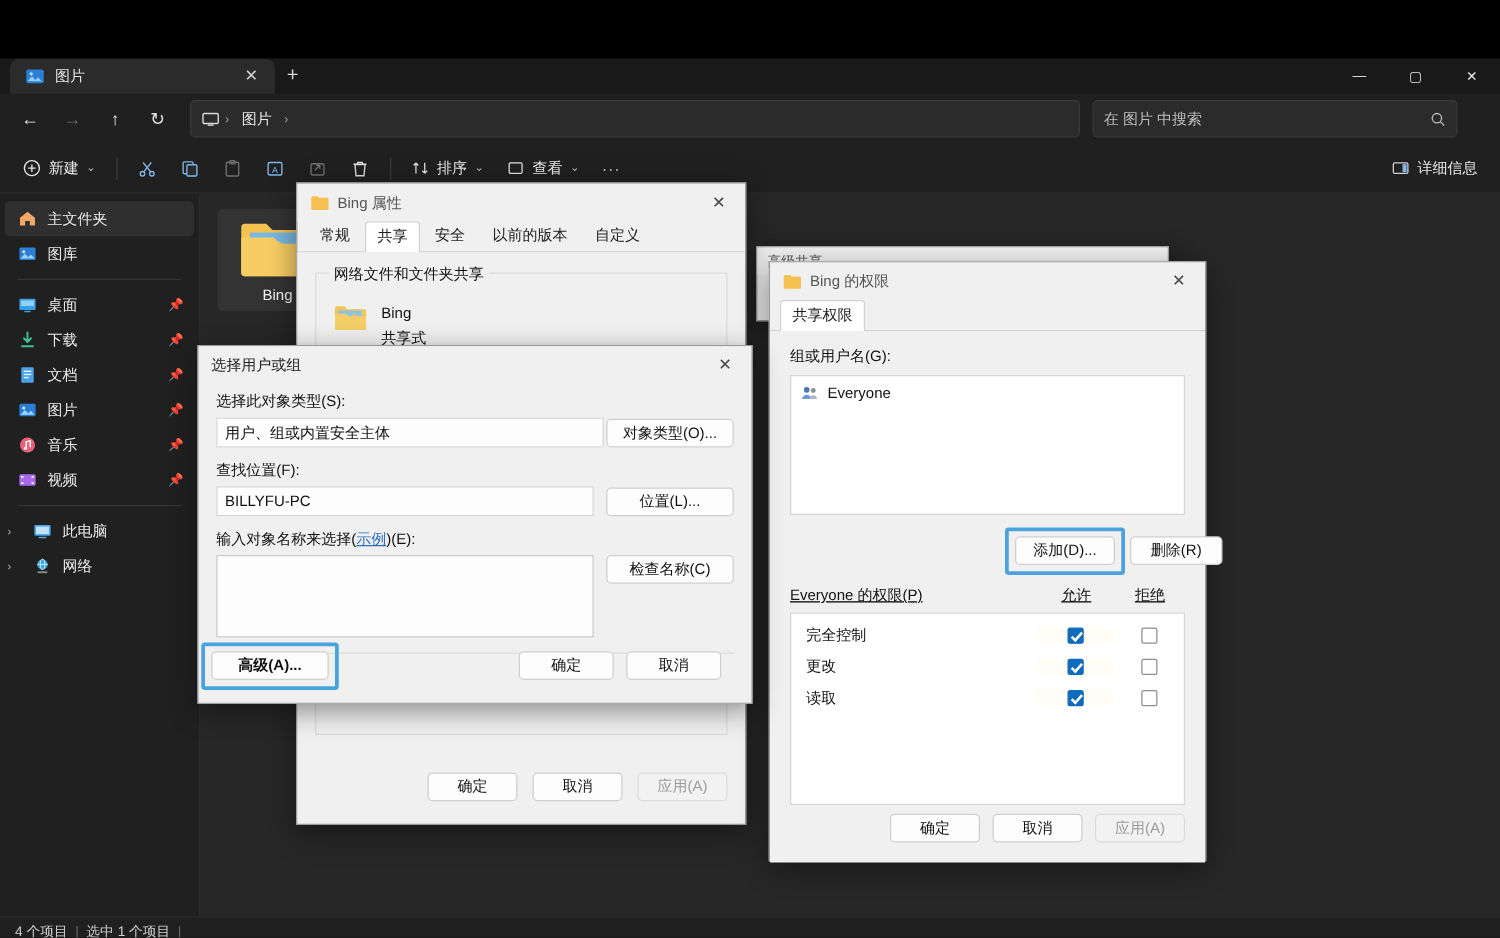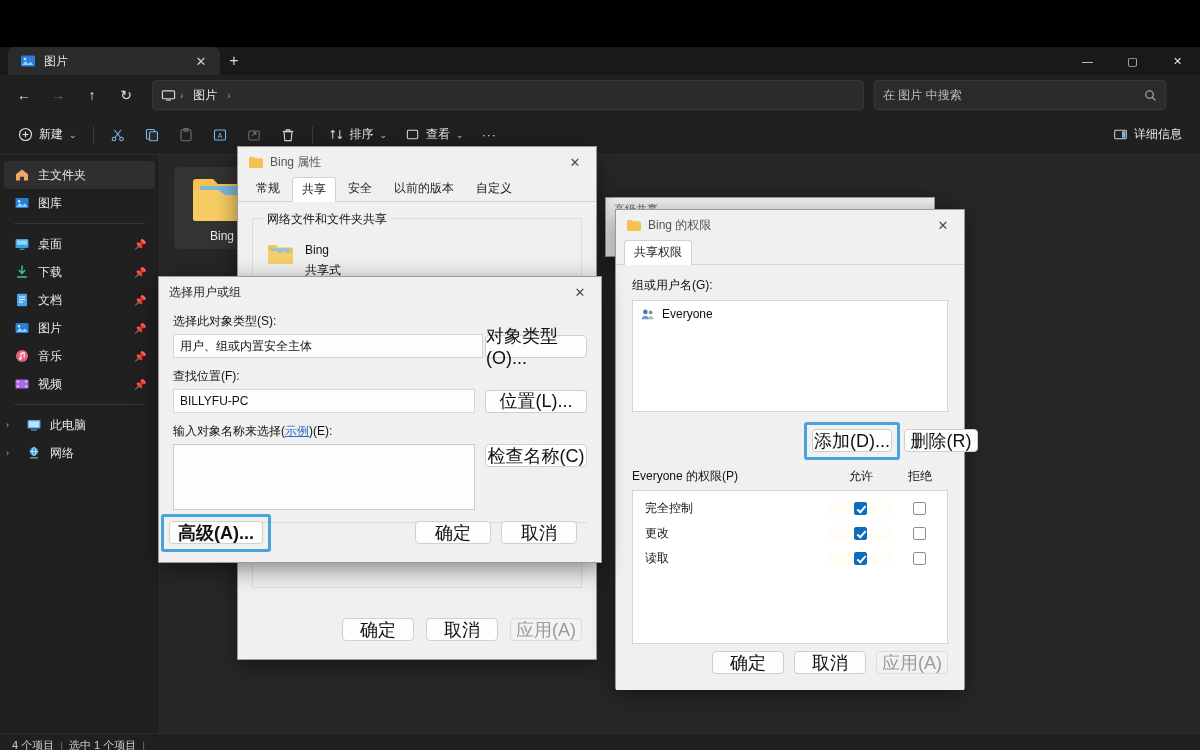--- a/index.html
+++ b/index.html
@@ -169,21 +169,21 @@
   }
   .dtab.active { background: #ffffff; border-color: #d2d2d2; position: relative; top: 1px; }
   .dlg-body { background: #f0f0f0; }
   .groupbox { border: 1px solid #dcdcdc; background: #f0f0f0; position: relative; }
   .gb-label {
     position: absolute; top: -8px; left: 10px; background: #f0f0f0;
     padding: 0 4px; font-size: 12px; color: #111;
   }
   .btn {
     background: #fdfdfd; border: 1px solid #cfcfcf; border-radius: 4px;
-    font-size: 18px; color: #111; display: flex; align-items: center;
+    font-size: 12px; color: #111; display: flex; align-items: center;
     justify-content: center; height: 23px;
   }
   .btn.disabled { color: #9b9b9b; background: #f2f2f2; border-color: #dcdcdc; }
   .hl-ring {
     position: absolute; border: 3px solid #4aa3dd; border-radius: 3px;
   }
   .txtfield {
     background: #fdfdfd; border: 1px solid #d6d6d6; height: 24px;
     display: flex; align-items: center; padding: 0 6px; font-size: 12px; color: #111;
   }
@@ -569,21 +569,21 @@
           <span class="lbl">Everyone</span>
         </div>
       </div>
 
       <div style="position:relative; height:42px; margin-top:10px;">
         <div class="hl-ring" style="left:172px; top:0px; width:96px; height:38px;"></div>
         <div class="btn" style="position:absolute; left:180px; top:7px; width:80px;">添加(D)...</div>
         <div class="btn" style="position:absolute; left:272px; top:7px; width:74px;">删除(R)</div>
       </div>
 
-      <div style="display:flex; align-items:flex-end; margin-top:4px;">
+      <div style="display:flex; align-items:flex-end; margin-top:4px;text-decoration:underline;">
         <span class="lbl" style="flex:1">Everyone 的权限(P)</span>
         <span class="lbl" style="width:62px; text-align:center">允许</span>
         <span class="lbl" style="width:56px; text-align:center">拒绝</span>
       </div>
 
       <div class="listbox" style="height:154px; margin-top:5px; padding:7px 0 4px 0;">
         <div style="display:flex; align-items:center; height:21px;">
           <span class="lbl" style="flex:1; padding-left:12px">完全控制</span>
           <span class="cbx-row-bg" style="width:62px; display:flex; justify-content:center">
               <span class="cbx checked"></span>

